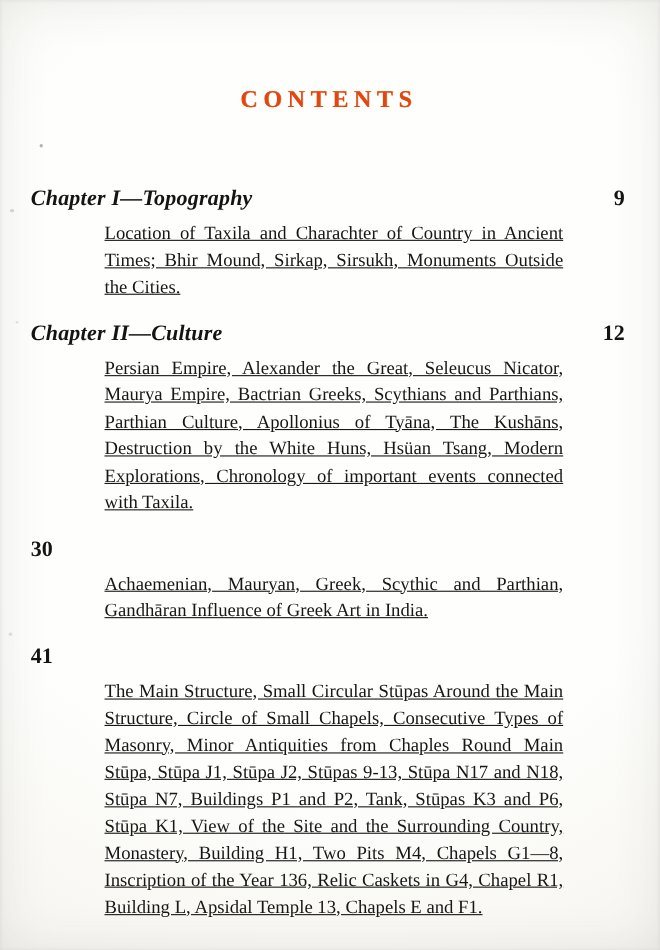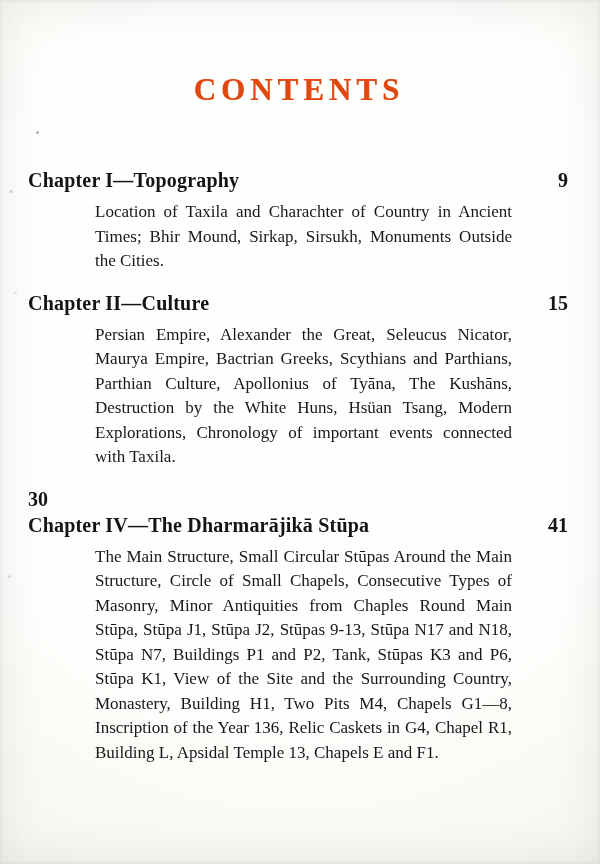--- a/index.html
+++ b/index.html
@@ -26,45 +26,46 @@
     background: rgba(40,40,40,0.35);
     border-radius: 50%;
   }
   .speck.s1 { left: 36px; top: 131px; width: 3px; height: 3px; }
   .speck.s2 { left: 9px;  top: 190px; width: 4px; height: 3px; opacity: .5; }
   .speck.s3 { left: 14px; top: 292px; width: 3px; height: 2px; opacity: .4; }
   .speck.s4 { left: 8px;  top: 575px; width: 3px; height: 3px; opacity: .4; }
   h1.contents-title {
     margin: 0 0 60px 0;
     text-align: center;
-    font-size: 31px;
+    font-size: 22px;
     line-height: 35px;
     font-weight: bold;
     letter-spacing: 5px;
     color: #e0480f;
     text-shadow: 0.4px 0.4px 0 rgba(224,72,15,0.55);
   }
   .toc { }
   .entry { margin: 0 0 0 0; }
   .entry .head {
     display: flex;
     justify-content: space-between;
     align-items: baseline;
     font-weight: bold;
     font-size: 20px;
     line-height: 26px;
   }
-  .entry .head .chap { letter-spacing: 0.2px; }
+  .entry .head .chap { letter-spacing: 0.2px; font-style: italic; }
   .entry .head .pg { padding-right: 2px; }
   .entry .desc {
     margin: 7px 58px 16px 67px;
     font-size: 17px;
     line-height: 24.5px;
     text-align: justify;
     color: #171717;
+    text-decoration: underline;
   }
 </style>
 </head>
 <body>
 
 <div class="page">
   <span class="speck s1"></span>
   <span class="speck s2"></span>
   <span class="speck s3"></span>
   <span class="speck s4"></span>
@@ -77,33 +78,33 @@
       <div class="head">
         <span class="chap">Chapter I—Topography</span>
         <span class="pg">9</span>
       </div>
       <p class="desc">Location of Taxila and Charachter of Country in Ancient Times; Bhir Mound, Sirkap, Sirsukh, Monuments Outside the Cities.</p>
     </section>
 
     <section class="entry">
       <div class="head">
         <span class="chap">Chapter II—Culture</span>
-        <span class="pg">15</span>
+        <span class="pg">12</span>
       </div>
       <p class="desc">Persian Empire, Alexander the Great, Seleucus Nicator, Maurya Empire, Bactrian Greeks, Scythians and Parthians, Parthian Culture, Apollonius of Tyāna, The Kushāns, Destruction by the White Huns, Hsüan Tsang, Modern Explorations, Chronology of important events connected with Taxila.</p>
     </section>
 
     <section class="entry">
       <div class="head">
         <span class="pg">30</span>
       </div>
+      <p class="desc">Achaemenian, Mauryan, Greek, Scythic and Parthian, Gandhāran Influence of Greek Art in India.</p>
     </section>
 
     <section class="entry">
       <div class="head">
-        <span class="chap">Chapter IV—The Dharmarājikā Stūpa</span>
         <span class="pg">41</span>
       </div>
       <p class="desc">The Main Structure, Small Circular Stūpas Around the Main Structure, Circle of Small Chapels, Consecutive Types of Masonry, Minor Antiquities from Chaples Round Main Stūpa, Stūpa J1, Stūpa J2, Stūpas 9-13, Stūpa N17 and N18, Stūpa N7, Buildings P1 and P2, Tank, Stūpas K3 and P6, Stūpa K1, View of the Site and the Surrounding Country, Monastery, Building H1, Two Pits M4, Chapels G1—8, Inscription of the Year 136, Relic Caskets in G4, Chapel R1, Building L, Apsidal Temple 13, Chapels E and F1.</p>
     </section>
 
   </div>
 </div>
 
 </body></html>

